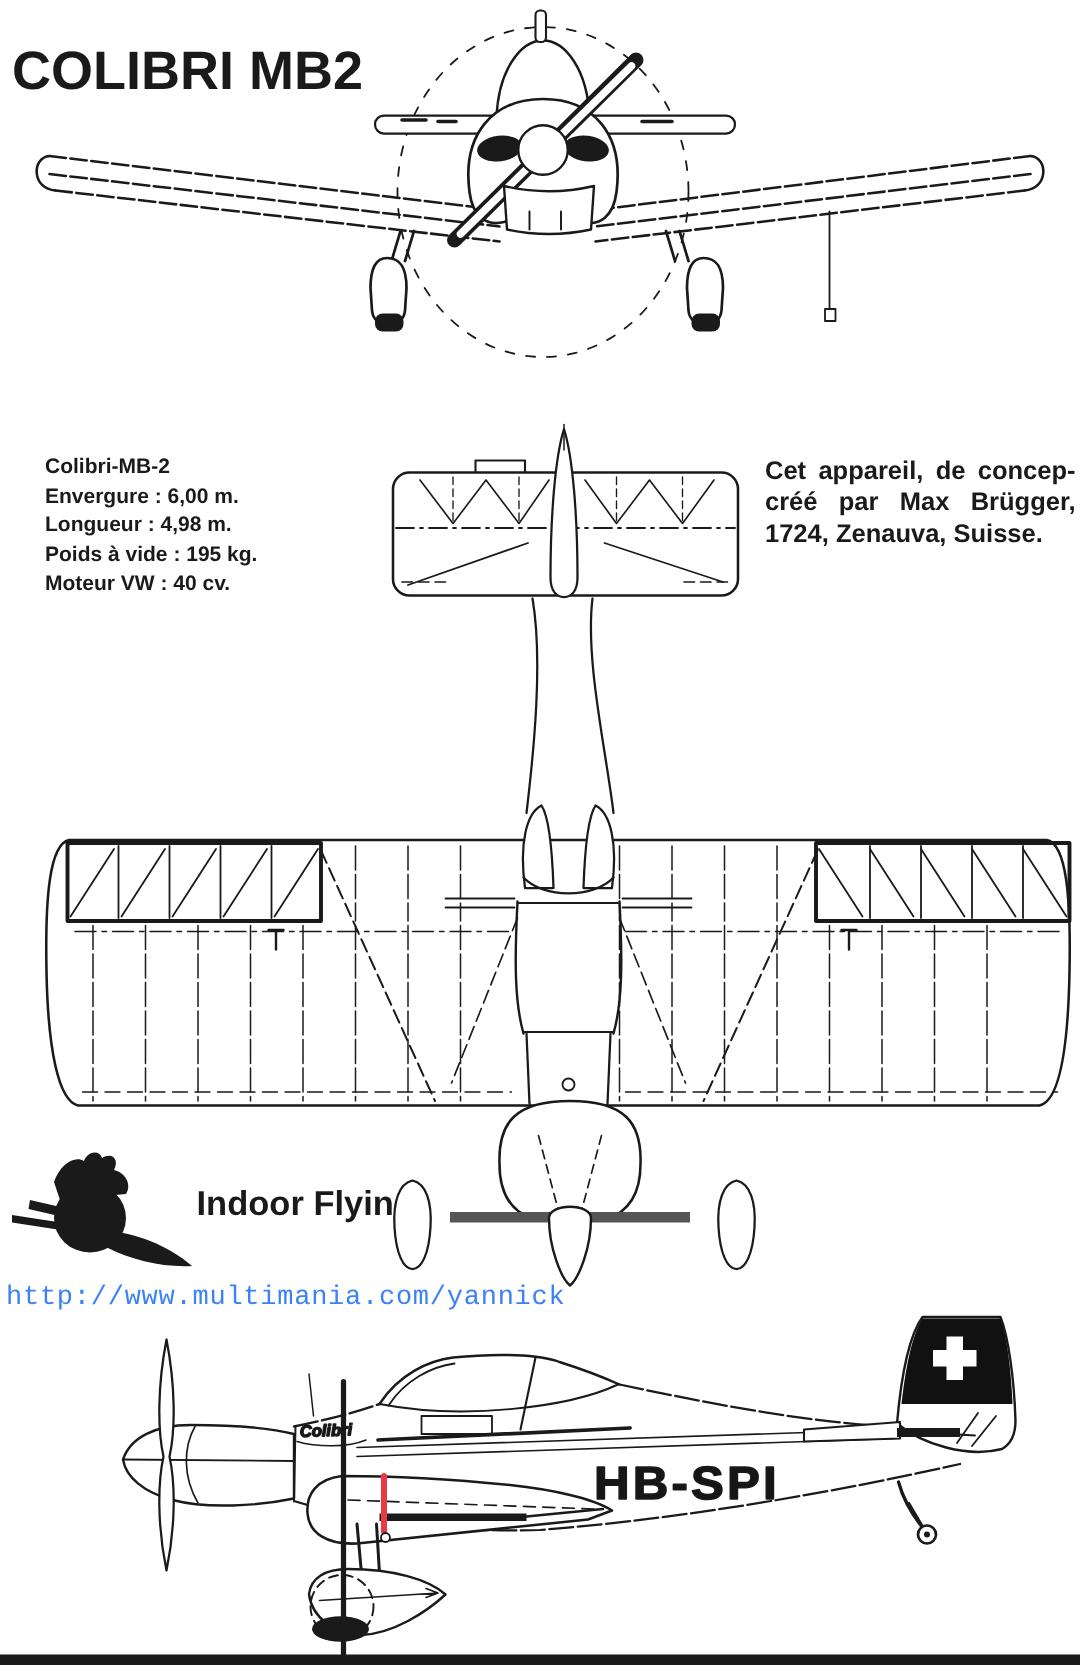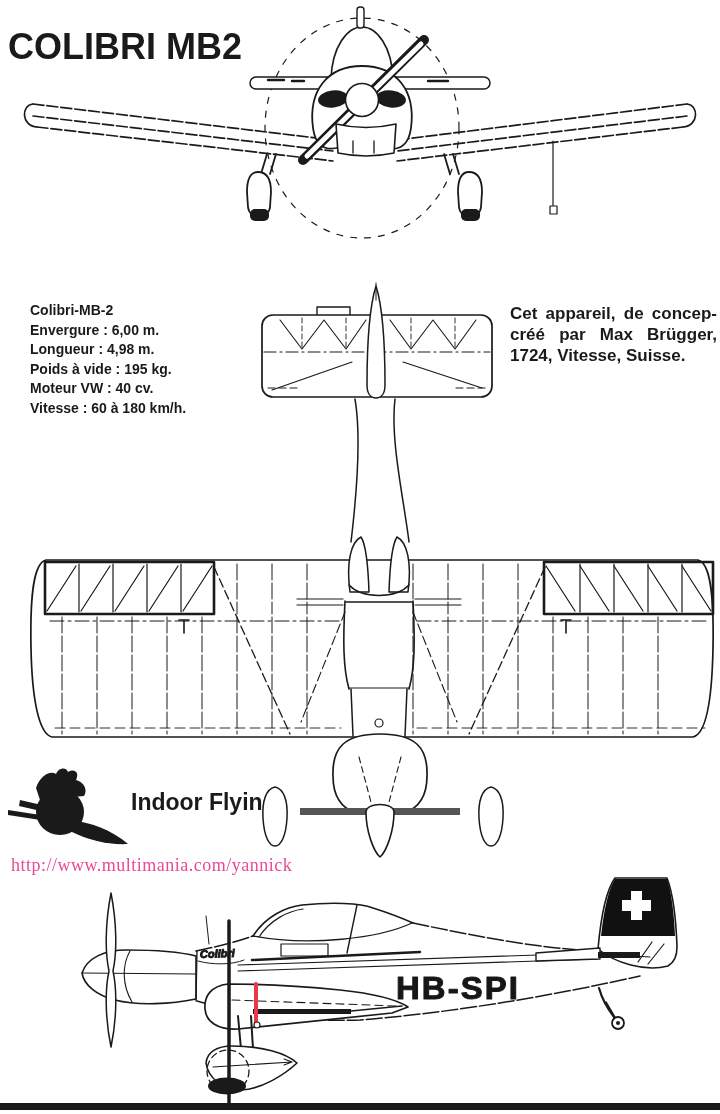--- a/index.html
+++ b/index.html
@@ -12,46 +12,45 @@
     left:8px;top:26px;font-size:36px;font-weight:700;letter-spacing:0px;
     white-space:nowrap;
   }
   #specs{left:30px;top:301px;width:250px;font-size:14px;line-height:19.5px;font-weight:700;}
   #specs .line{white-space:nowrap;}
   #desc{left:510px;top:303px;width:207px;font-size:17px;line-height:21px;font-weight:700;}
   #desc .dline{text-align:justify;text-align-last:justify;white-space:nowrap;}
   #desc .dline.last{text-align-last:left;}
   #logo-label{left:131px;top:789px;font-size:23px;font-weight:700;white-space:nowrap;}
   #url{
-    left:11px;top:855px;font-family:Liberation Serif, serif;
-    font-size:18px;letter-spacing:0.5px;white-space:nowrap;color:#ec4899;
+    left:4px;top:855px;font-family:Liberation Mono, monospace;
+    font-size:18px;letter-spacing:0.5px;white-space:nowrap;color:#3b82f6;
   }
   svg{position:absolute;left:0;top:0;}
   svg text{font-family:"Liberation Sans",sans-serif;}
   .reg{font-weight:700;font-size:31px;fill:#161616;letter-spacing:2px;}
   .script{font-weight:700;font-style:italic;font-size:11px;fill:#161616;}
 </style>
 </head>
 <body>
 
 <div id="title" class="abs">COLIBRI MB2</div>
 
 <div id="specs" class="abs">
   <div class="line">Colibri-MB-2</div>
   <div class="line">Envergure : 6,00 m.</div>
   <div class="line">Longueur : 4,98 m.</div>
   <div class="line">Poids à vide : 195 kg.</div>
   <div class="line">Moteur VW : 40 cv.</div>
-  <div class="line">Vitesse : 60 à 180 km/h.</div>
 </div>
 
 <div id="desc" class="abs">
   <div class="dline">Cet appareil, de concep-</div>
   <div class="dline">créé par Max Brügger,</div>
-  <div class="dline last">1724, Vitesse, Suisse.</div>
+  <div class="dline last">1724, Zenauva, Suisse.</div>
 </div>
 
 <div id="logo-label" class="abs">Indoor Flying</div>
 
 <div id="url" class="abs">http://www.multimania.com/yannick</div>
 
 <svg width="720" height="1114" viewBox="0 0 720 1114">
   <g stroke="#1a1a1a" fill="none" stroke-linecap="round" stroke-linejoin="round">
 
     <g>

